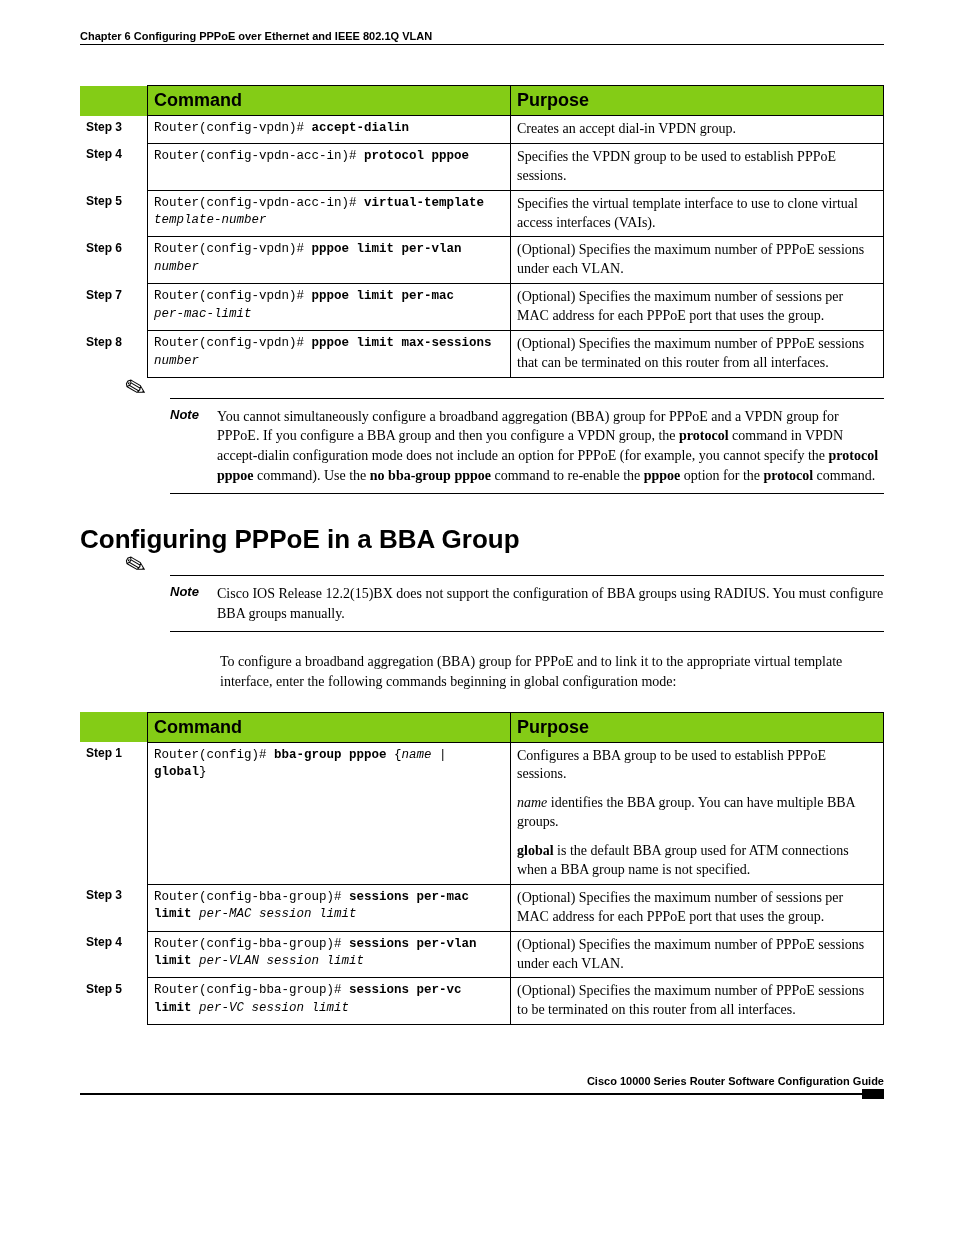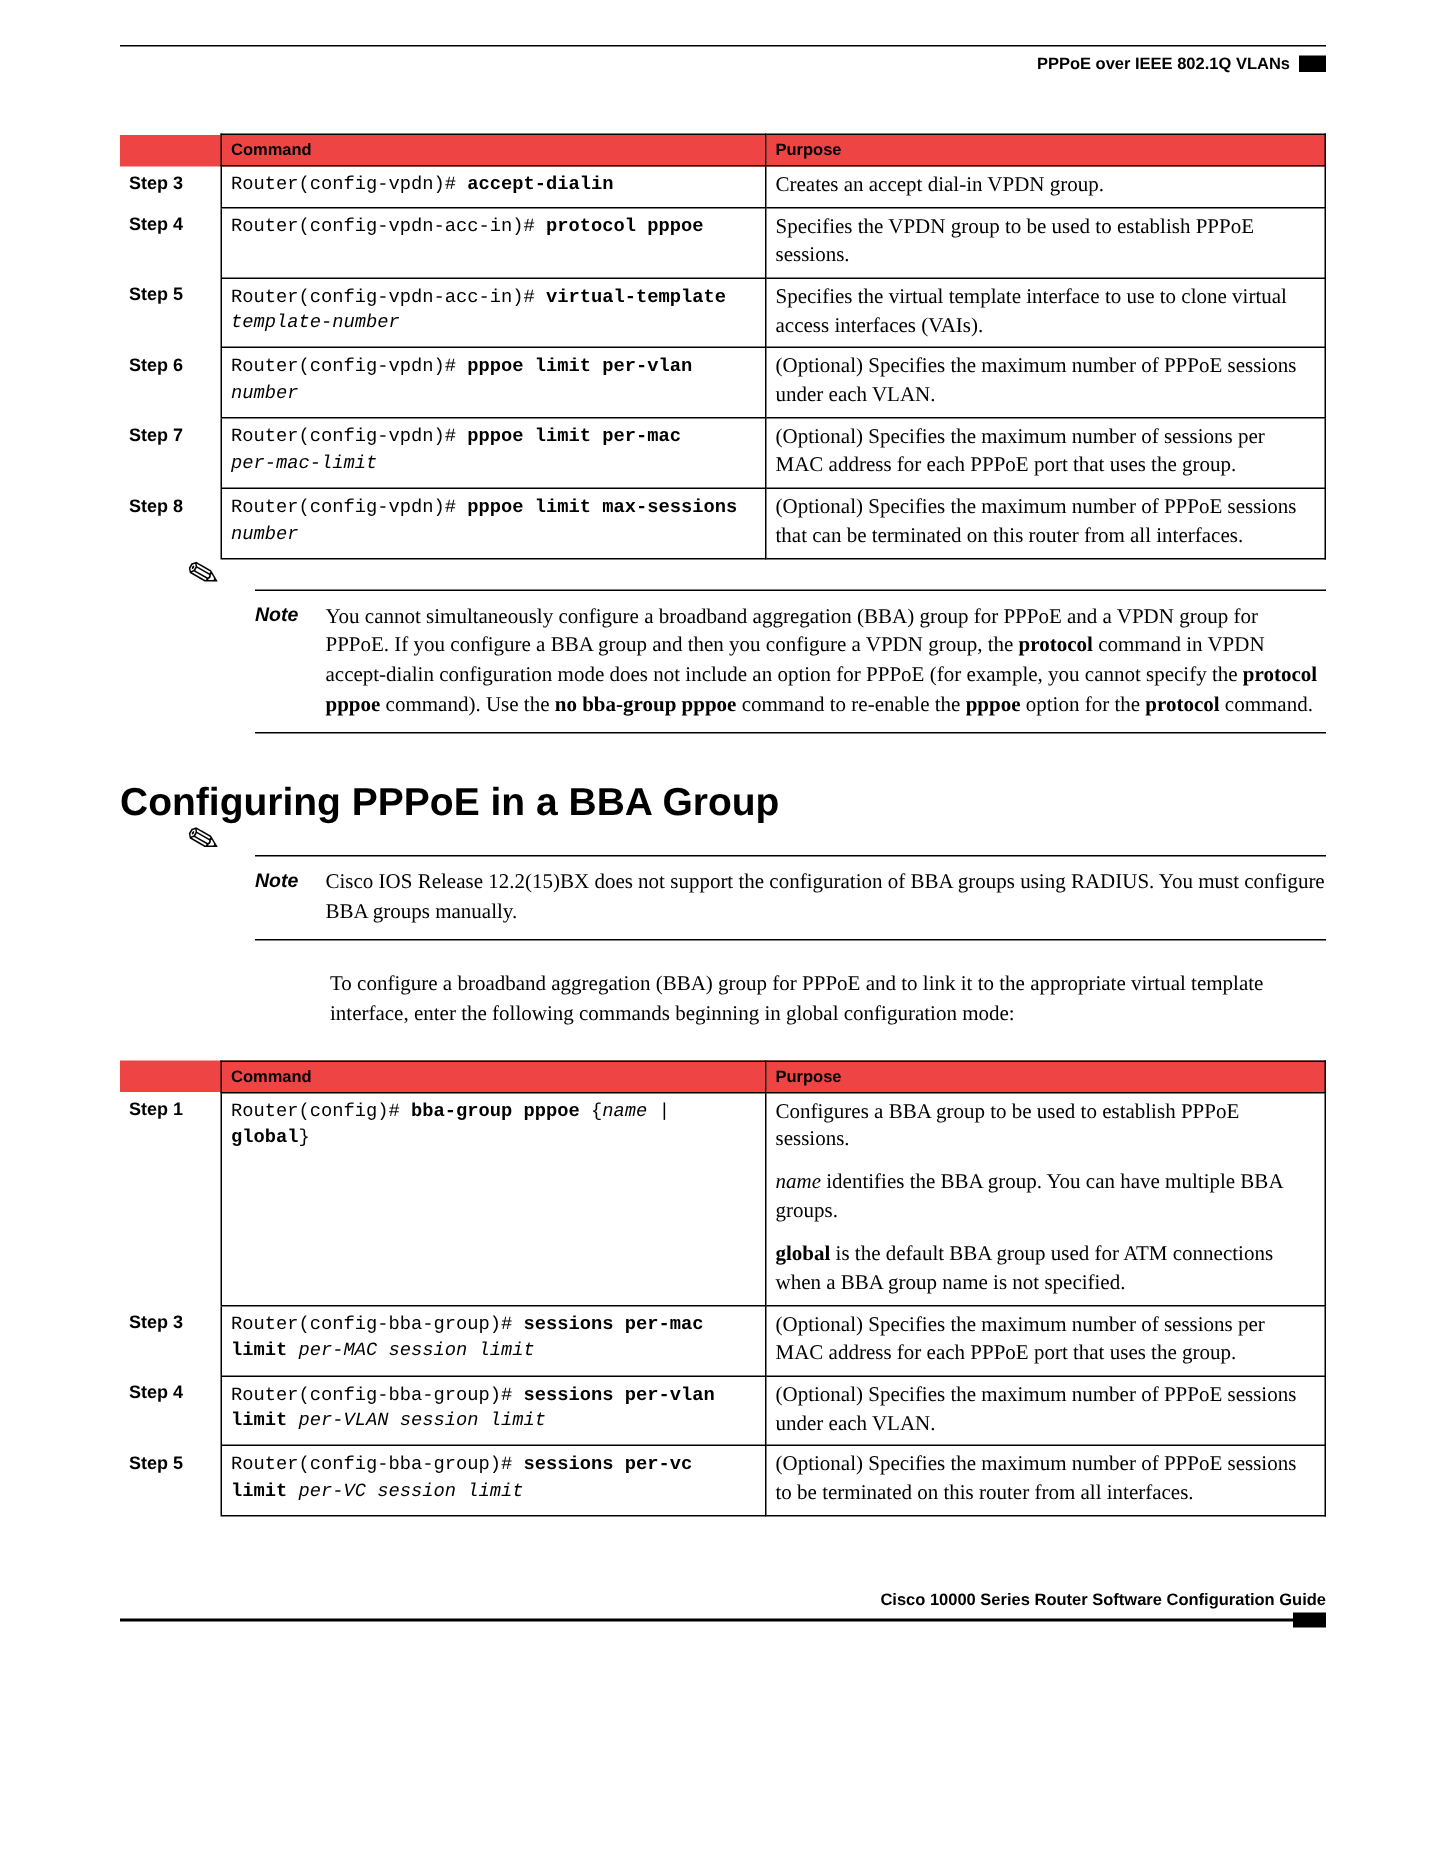--- a/index.html
+++ b/index.html
@@ -51,23 +51,23 @@
     margin-bottom: 20px;
   }
   table.cmd-table th, table.cmd-table td {
     border: 1px solid #000;
     padding: 4px 6px;
     vertical-align: top;
     text-align: left;
   }
   table.cmd-table th {
     font-family: Arial, Helvetica, sans-serif;
-    font-size: 11px;
-    font-weight: bold;
-    background: #ef4444;
+    font-size: 18px;
+    font-weight: bold;
+    background: #84cc16;
   }
   .step-col {
     width: 55px;
     border-left: none !important;
     border-top: none !important;
     border-bottom: none !important;
     font-family: Liberation Sans, sans-serif;
     font-size: 12px;
     font-weight: bold;
   }
@@ -174,25 +174,22 @@
     border-top: none;
     padding: 1px 8px;
   }
 </style>
 </head>
 <body>
 
 <div class="page">
 
   <div>
+    <div class="header-chapter">Chapter 6      Configuring PPPoE over Ethernet and IEEE 802.1Q VLAN</div>
     <div class="header-bar"></div>
-    <div class="header-section-line">
-      <span class="header-section">PPPoE over IEEE 802.1Q VLANs</span>
-      <span class="black-box"></span>
-    </div>
   </div>
 
   <table class="cmd-table">
     <thead>
       <tr>
         <th class="step-header"></th>
         <th>Command</th>
         <th>Purpose</th>
       </tr>
     </thead>

